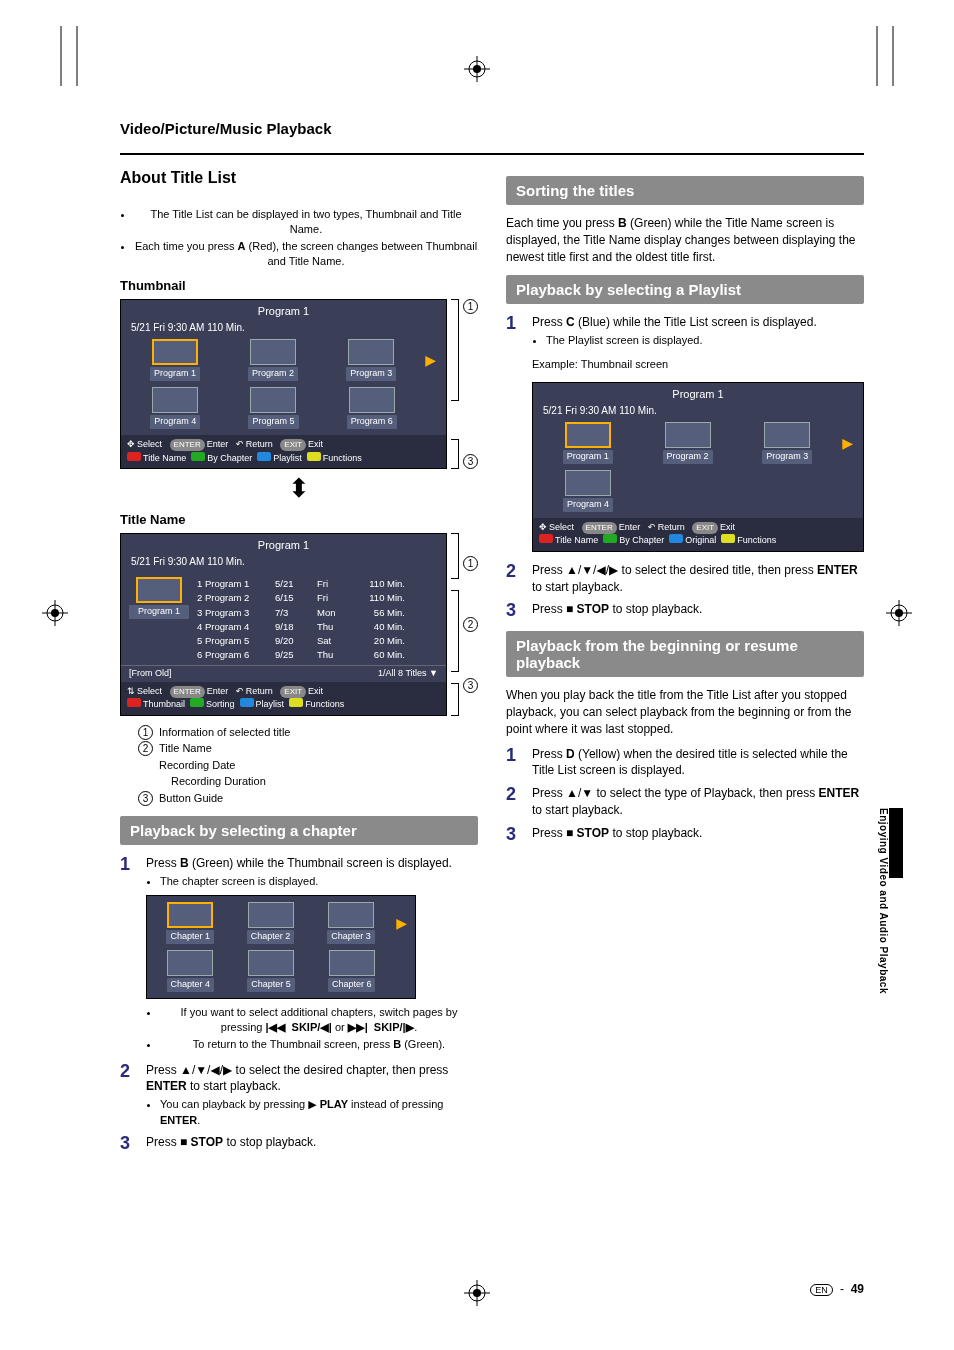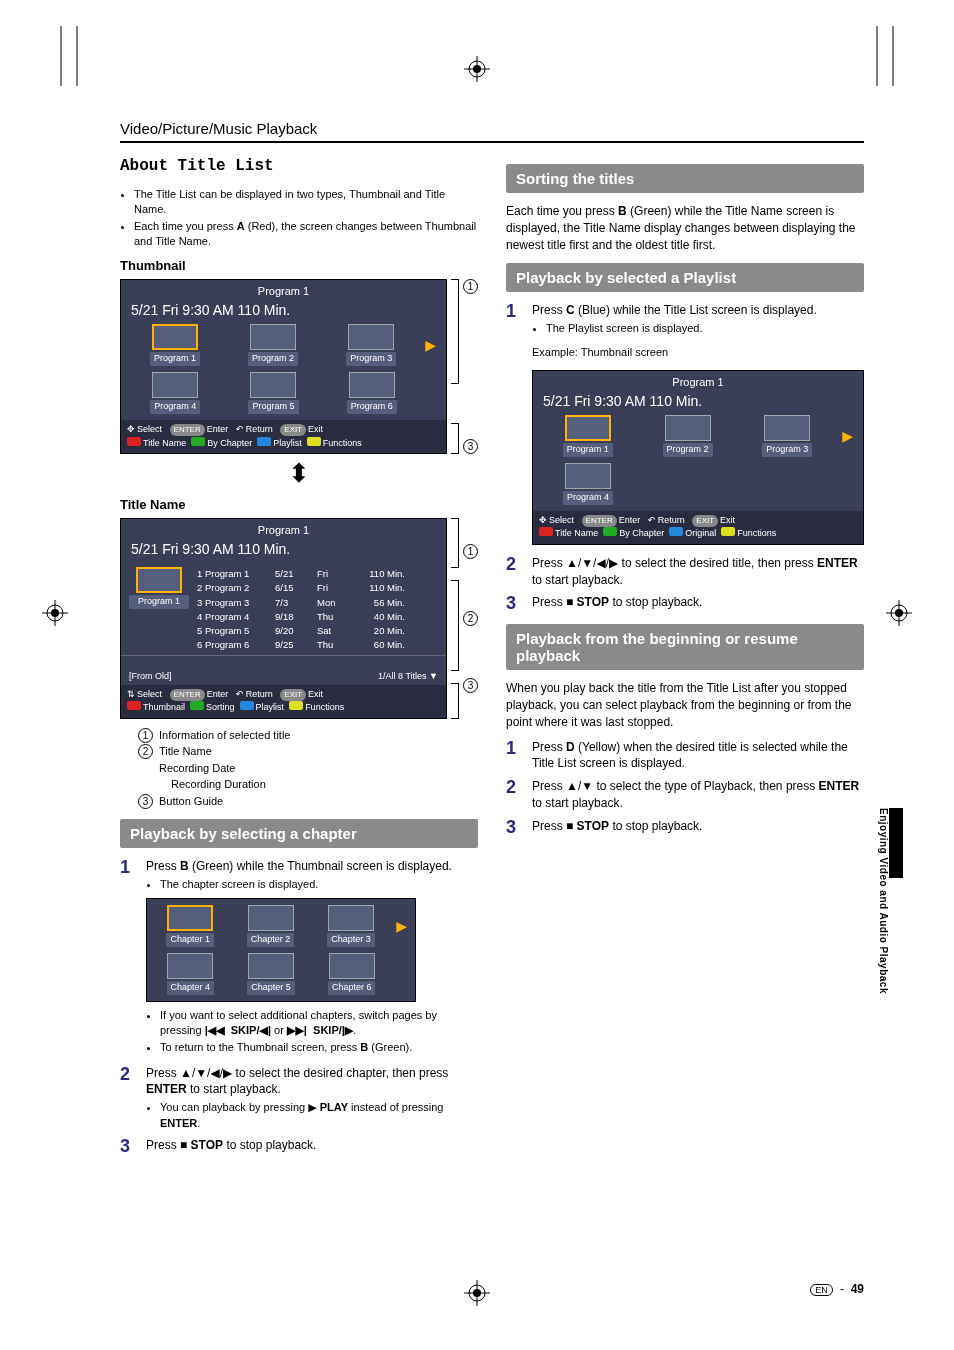--- a/index.html
+++ b/index.html
@@ -12,47 +12,47 @@
     margin: 0 auto;
     position: relative;
   }
   .page {
     padding: 120px 90px 60px 120px;
     position: relative;
     min-height: 1350px;
   }
   .section-title {
     font-size: 15px;
-    font-weight: normal;
+    font-weight: bold;
     border-bottom: 2px solid #000;
-    padding-bottom: 4px;
+    padding-bottom: 16px;
     margin-bottom: 14px;
   }
   .columns { display: flex; gap: 28px; }
   .col { flex: 1; min-width: 0; }
-  h2.topic { font-size: 16px; font-weight: bold; margin-bottom: 12px; font-family: Liberation Mono, monospace; }
+  h2.topic { font-size: 16px; font-weight: bold; margin-bottom: 20px; }
   .bullets { list-style: disc; padding-left: 14px; font-size: 11px; line-height: 1.35; margin-bottom: 10px; }
-  .bullets li { margin-bottom: 2px; }
+  .bullets li { margin-bottom: 2px; text-align: center; }
   h3.subhead { font-size: 13px; font-weight: bold; margin: 8px 0 6px; }
   .bar-heading {
     background: #8a8a8a; color: #fff; font-weight: bold;
     font-size: 15px; padding: 6px 10px; margin: 10px 0 10px; border-radius: 2px;
   }
   .steps { counter-reset: step; }
   .step { display: flex; gap: 10px; margin-bottom: 6px; }
   .step .num { font-size: 18px; font-weight: bold; color: #2a2a7a; width: 16px; flex-shrink: 0; line-height: 1.1; }
   .step .body { font-size: 12px; line-height: 1.4; flex: 1; }
   .step .body .sub { list-style: disc; padding-left: 14px; font-size: 11px; margin-top: 2px; }
   .para { font-size: 12px; line-height: 1.4; margin-bottom: 8px; }
 
   
   .screen { border: 1px solid #000; font-size: 10px; color:#fff; }
   .scr-dark { background:#3a3f57; }
   .scr-header { text-align:center; padding:5px 0 3px; font-size:11px; }
-  .scr-meta { padding:2px 10px 6px; font-size:14px; }
+  .scr-meta { padding:2px 10px 6px; font-size:10px; }
   .thumbs { display:flex; gap:6px; padding:0 8px 6px; align-items:center; }
   .thumb-cell { flex:1; display:flex; flex-direction:column; align-items:center; }
   .thumb-box { width:46px; height:26px; background:#555e7a; border:1px solid #9aa; margin-bottom:2px; }
   .thumb-box.sel { border:2px solid #ffb000; }
   .thumb-lbl { background:#555e7a; color:#fff; font-size:9px; padding:2px 4px; text-align:center; border-radius:1px; line-height:1.1; min-width:46px; }
   .side-arrow { color:#ffb000; font-size:14px; padding:0 2px; }
   .scr-footer { background:#2a2d40; padding:3px 6px; font-size:9px; line-height:1.5; }
   .fk { display:inline-block; }
   .key { display:inline-block; background:#888; color:#fff; border-radius:6px; font-size:8px; padding:0 4px; margin-right:2px; }
   .ck { display:inline-block; width:14px; height:9px; border-radius:2px; margin-right:2px; vertical-align:0; }
@@ -65,21 +65,21 @@
 
   
   .tn-table { display:flex; padding:4px 8px 0; gap:8px; font-size:9.5px; }
   .tn-left { width:60px; text-align:center; }
   .tn-list { flex:1; }
   .tn-row { display:flex; gap:8px; line-height:1.5; }
   .tn-row span:nth-child(1){ width:70px; }
   .tn-row span:nth-child(2){ width:34px; }
   .tn-row span:nth-child(3){ width:30px; }
   .tn-row span:nth-child(4){ width:50px; text-align:right; }
-  .tn-from { display:flex; justify-content:space-between; padding:15px 8px 4px; font-size:9px; border-top:1px solid #667; margin-top:2px;}
+  .tn-from { display:flex; justify-content:space-between; padding:2px 8px 4px; font-size:9px; border-top:1px solid #667; margin-top:2px;}
 
   .legend { font-size:11px; line-height:1.5; margin:8px 0 0 18px; }
   .legend .circ { margin-right:6px; }
 
   
   .chap-screen { border:1px solid #000; background:#3a3f57; padding:6px; }
   .chap-row { display:flex; gap:6px; align-items:center; margin-bottom:6px; }
   .chap-row:last-child{margin-bottom:0;}
 
   .side-tab {
@@ -357,21 +357,21 @@
             <div class="num">3</div>
             <div class="body">Press ■ <b>STOP</b> to stop playback.</div>
           </div>
       </div>
     </div>
 
     <div class="col">
       <div class="bar-heading" style="margin-top:7px;">Sorting the titles</div>
       <p class="para">Each time you press <b>B</b> (Green) while the Title Name screen is displayed, the Title Name display changes between displaying the newest title first and the oldest title first.</p>
 
-      <div class="bar-heading">Playback by selected a Playlist</div>
+      <div class="bar-heading">Playback by selecting a Playlist</div>
       <div class="steps">
         <div class="step">
             <div class="num">1</div>
             <div class="body">
           Press <b>C</b> (Blue) while the Title List screen is displayed.
           <ul class="sub">
                 <li>The Playlist screen is displayed.</li>
               </ul>
           <div style="font-size:11px; margin:8px 0 4px;">Example: Thumbnail screen</div>
         </div>

